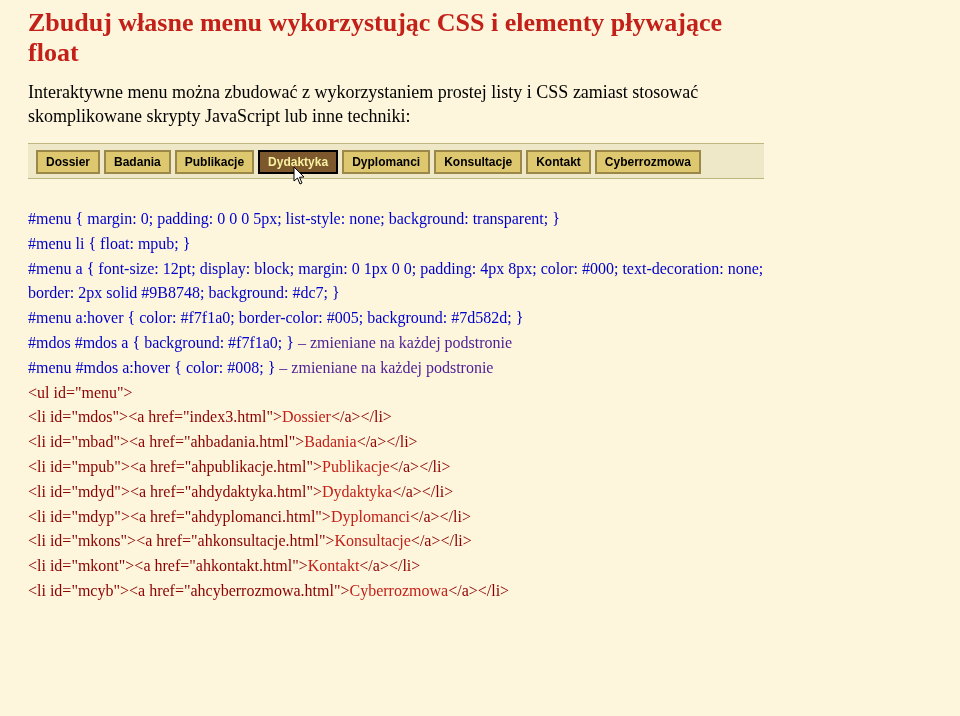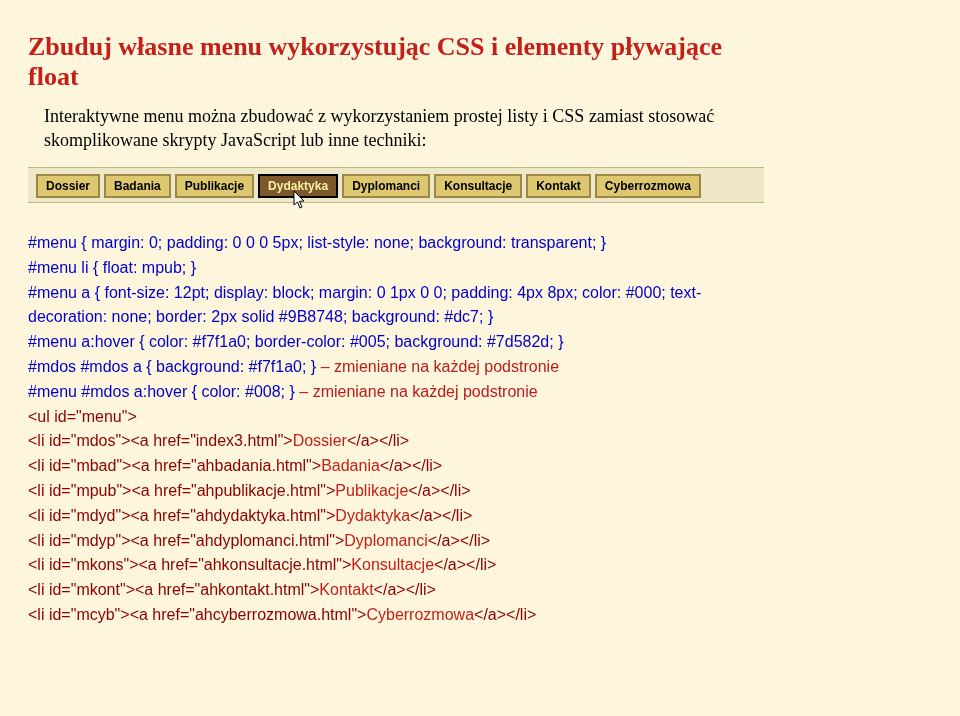--- a/index.html
+++ b/index.html
@@ -3,34 +3,34 @@
 <meta charset="utf-8">
 <style>
   html, body {
     margin: 0;
     padding: 0;
     background: #fdf6dc;
     font-family: "Times New Roman", Times, serif;
     width: 960px;
   }
   .page {
-    padding: 32px 28px;
+    padding: 8px 28px;
     box-sizing: border-box;
     width: 792px;
   }
   h1.title {
     color: #c22019;
     font-weight: bold;
     font-size: 26px;
     margin: 0 0 12px 0;
   }
   p.intro {
     color: #000;
     font-size: 18px;
-    margin: 0 0 14px 16px;
+    margin: 0 0 14px 0;
     line-height: 1.35;
   }
 
   
   .menu-wrap {
     background: #eee8c8;
     padding: 6px 8px 4px 8px;
     border-top: 1px solid #bfb77f;
     border-bottom: 1px solid #bfb77f;
     border-left: none;
@@ -62,30 +62,30 @@
   }
   .cursor {
     position: absolute;
     left: 35px;
     top: 16px;
     pointer-events: none;
   }
 
   
   .code-block {
-    font-family: Liberation Sans, sans-serif;
+    font-family: Liberation Serif, serif;
     font-size: 16px;
     color: #0000cc;
     line-height: 1.55;
     margin-top: 28px;
   }
   .code-line {
     white-space: normal;
   }
-  .green-seg { color: #b91c1c; }
+  .green-seg { color: #4c1d95; }
   .darkred-seg { color: #8b0000; }
   .red-seg { color: #c22019; }
 
   
 </style>
 </head>
 <body>
 
 <div class="page">
 

